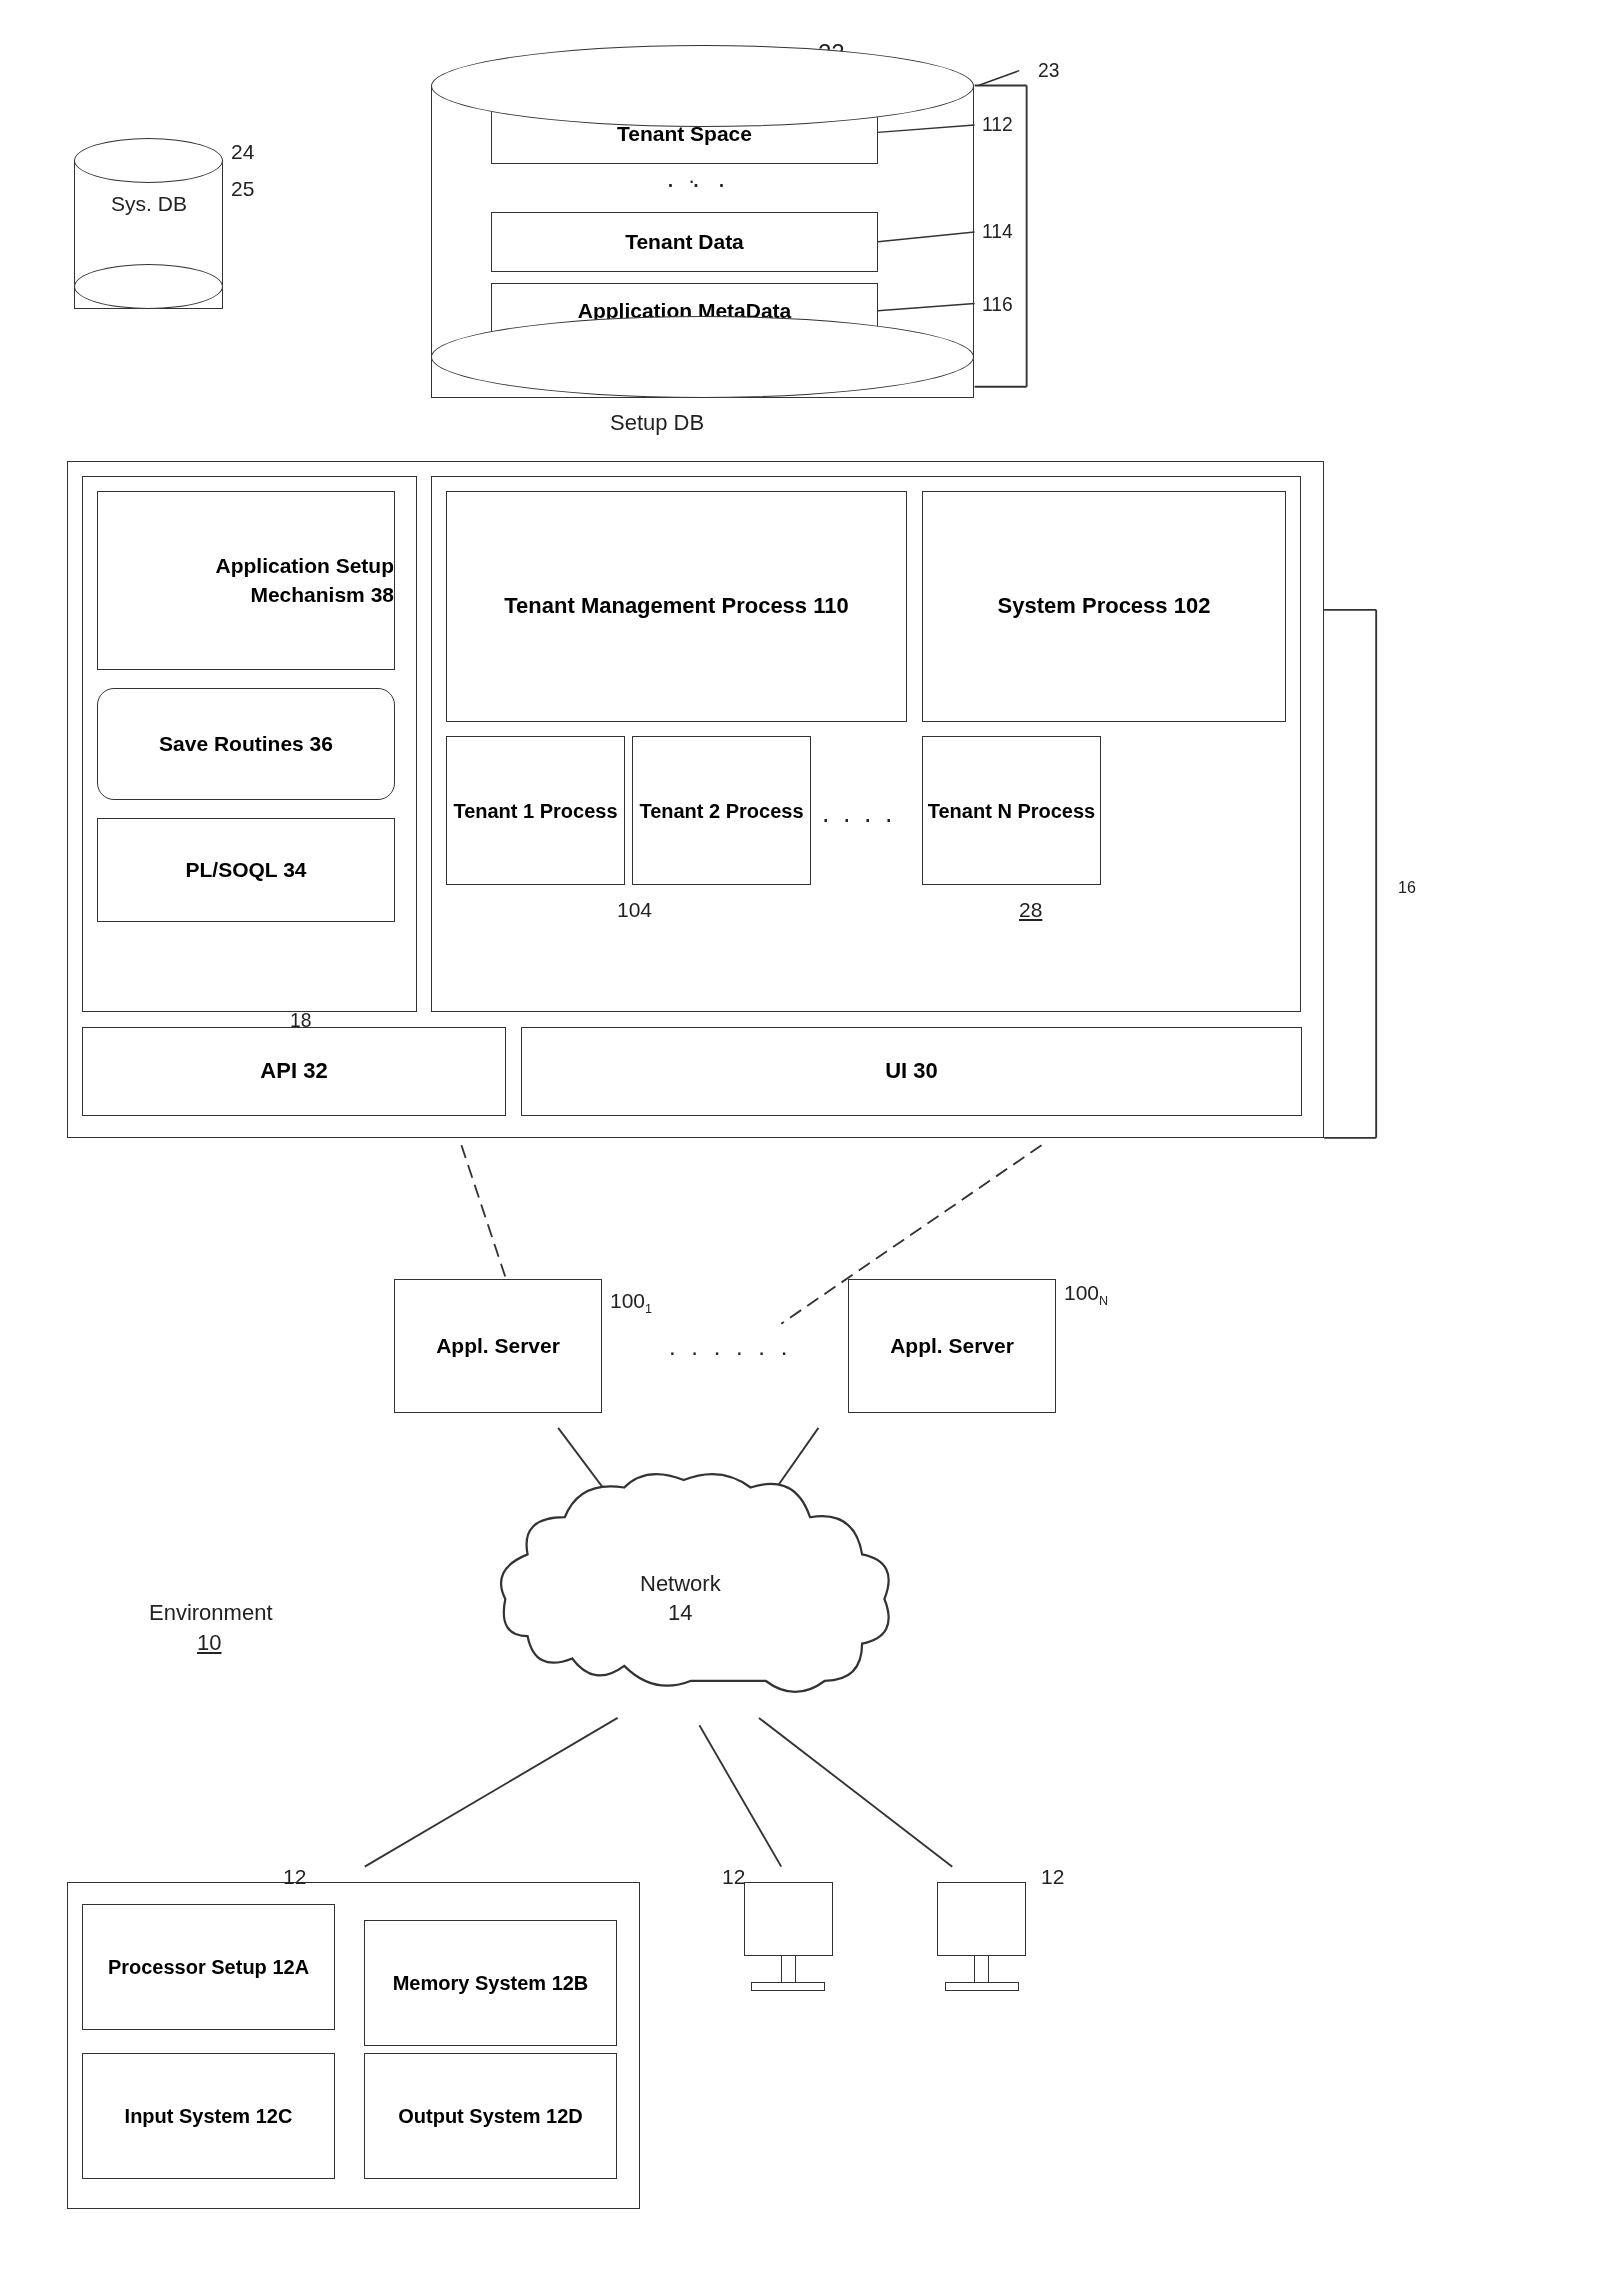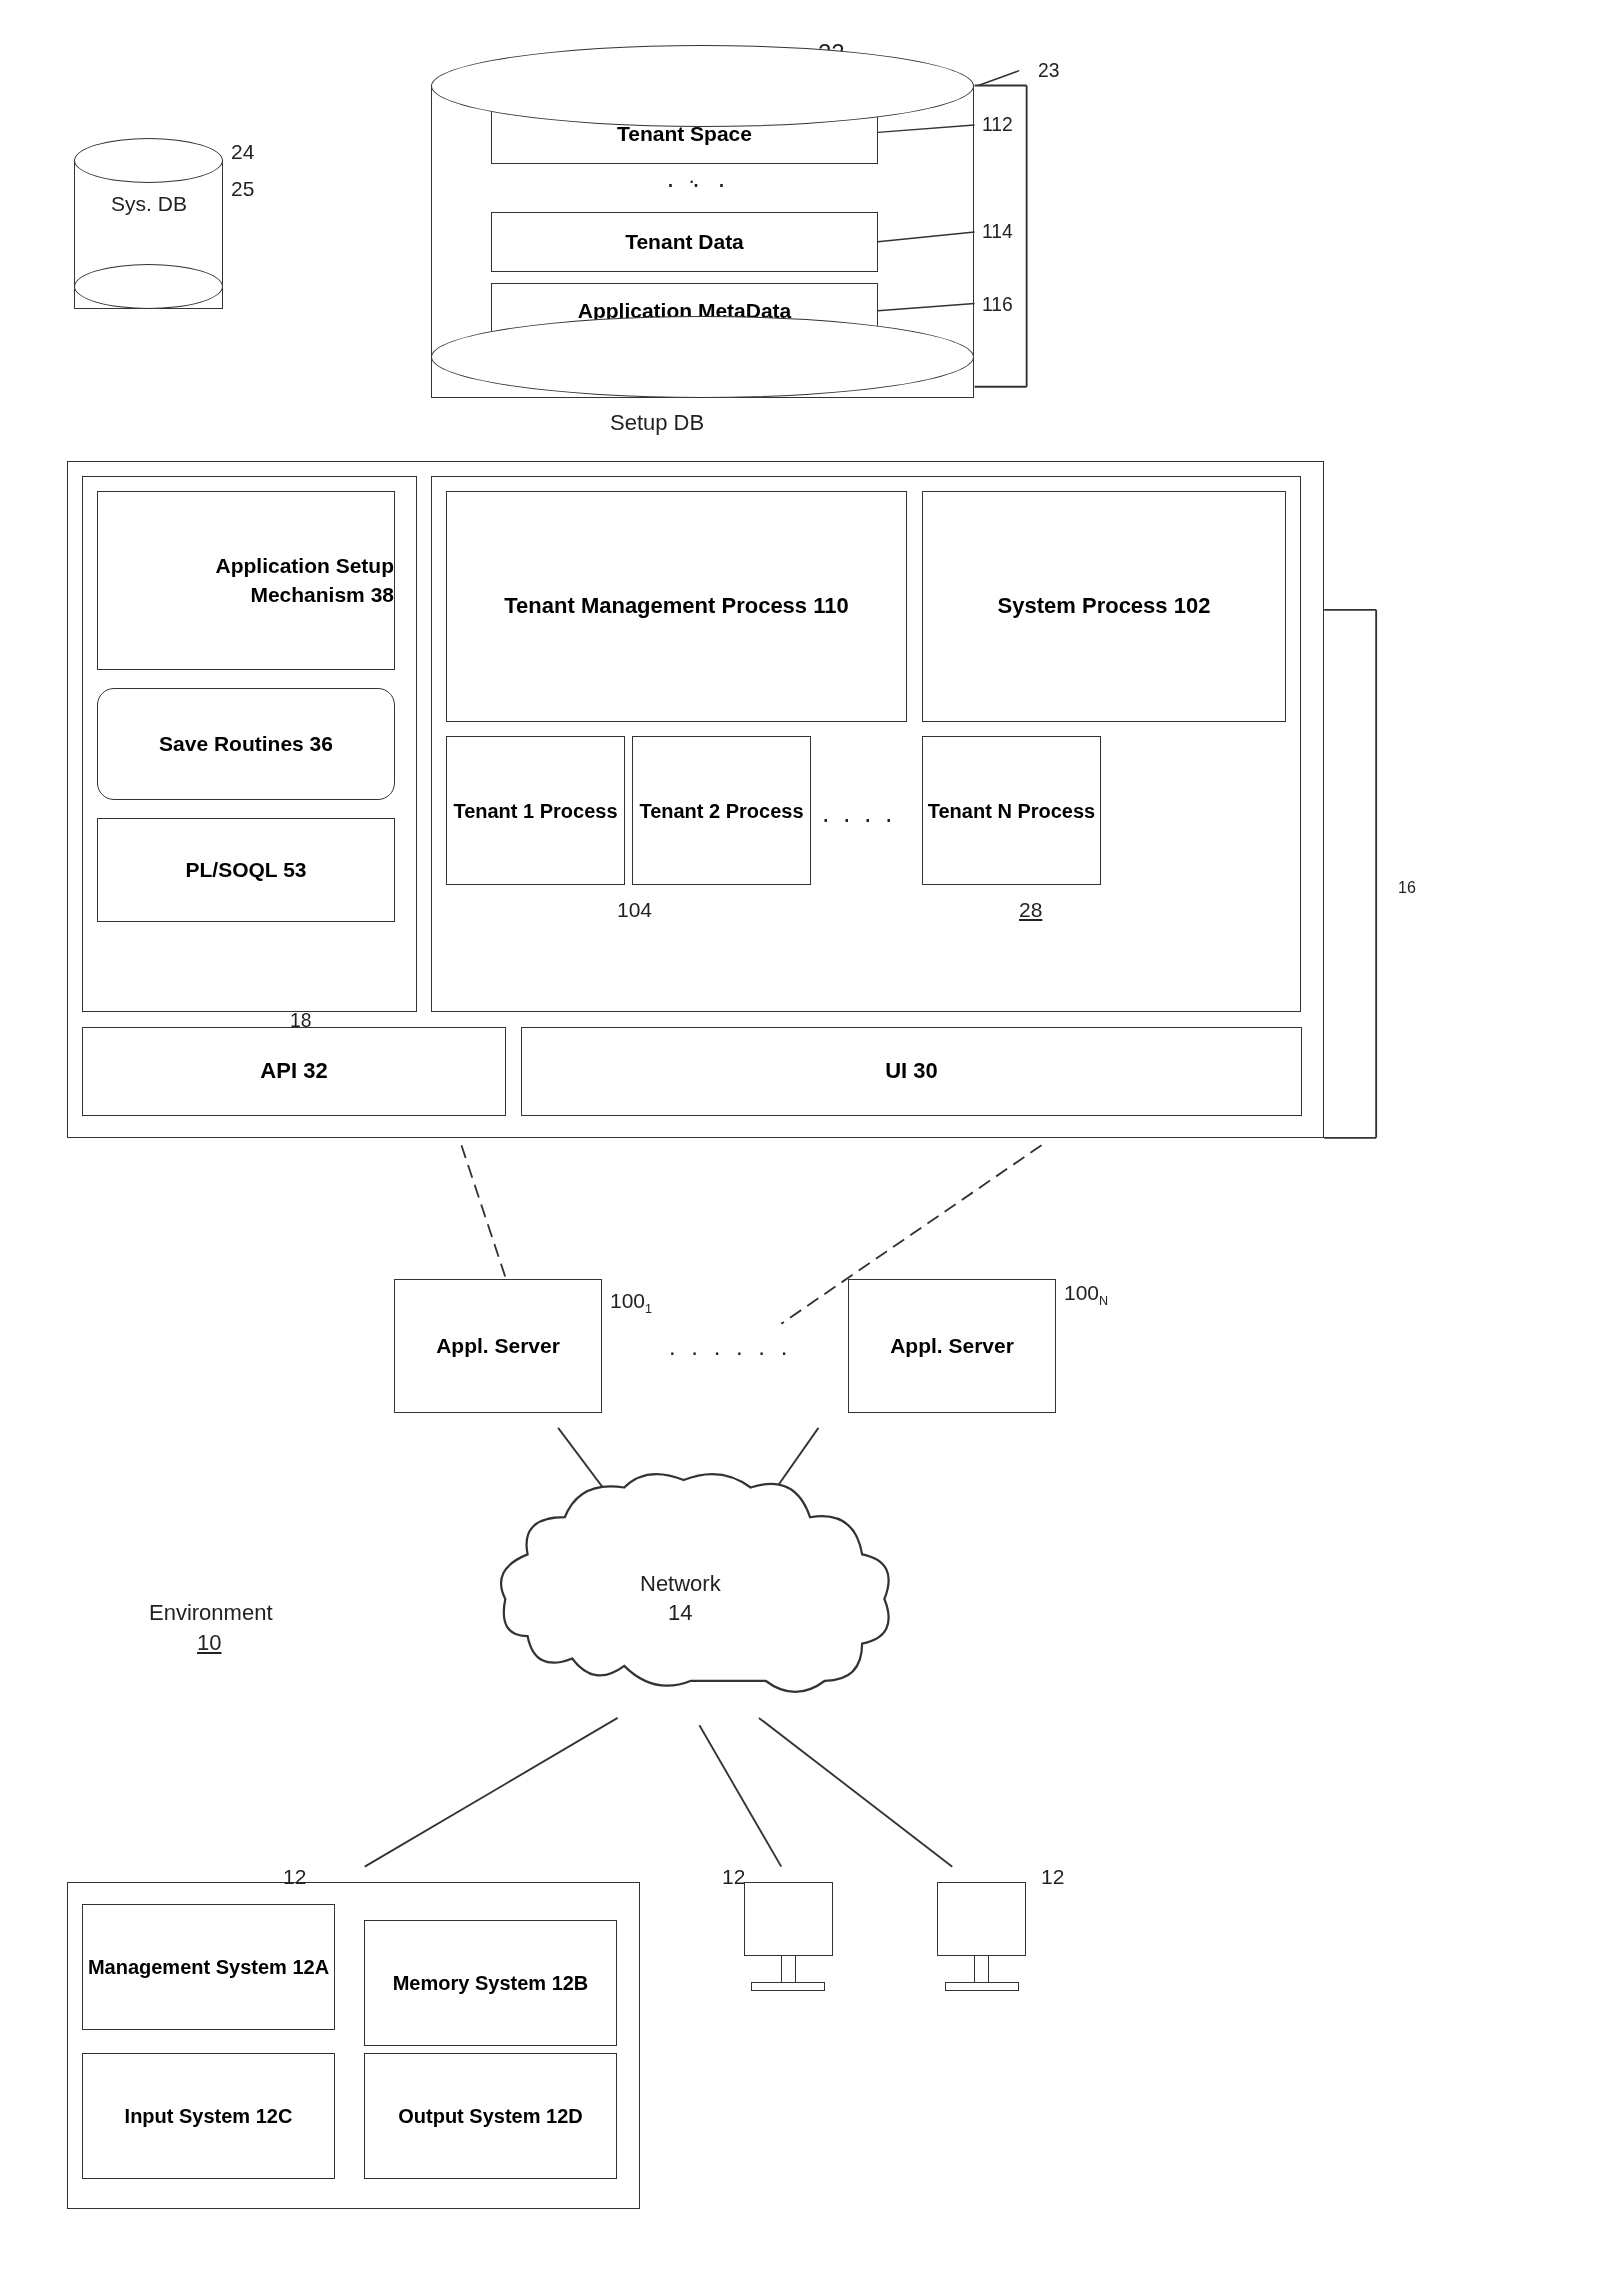--- a/index.html
+++ b/index.html
@@ -168,21 +168,21 @@
 
   <div class="box" style="left:97px; top:491px; width:298px; height:179px; font-size:21px; line-height:1.35;">
     <span>Application Setup Mechanism 38</span>
   </div>
 
   <div class="box" style="left:97px; top:688px; width:298px; height:112px; font-size:21px;border-radius:17px;">
     <span>Save Routines 36</span>
   </div>
 
   <div class="box" style="left:97px; top:818px; width:298px; height:104px; font-size:21px;">
-    <span>PL/SOQL 53</span>
+    <span>PL/SOQL 34</span>
   </div>
 
   <div class="box" style="left:431px; top:476px; width:870px; height:536px; border:1.9px solid #333; background:#fff; align-items:flex-start; justify-content:flex-start;">
   </div>
 
   <div class="box" style="left:446px; top:491px; width:461px; height:231px; font-size:22px; line-height:1.3;">
     <span>Tenant Management Process 110</span>
   </div>
 
   <div class="box" style="left:922px; top:491px; width:364px; height:231px; font-size:22px; line-height:1.3;">
@@ -243,21 +243,21 @@
 
   <div class="label" style="left:149px; top:1599px; font-size:22px;">Environment</div>
   <div class="label label-underline" style="left:197px; top:1629px; font-size:22px;">10</div>
 
   <div class="box" style="left:67px; top:1882px; width:573px; height:327px; border:1.9px solid #333; background:#fff;">
   </div>
 
   <div class="label" style="left:283px; top:1863px; font-size:21px;">12</div>
 
   <div class="box" style="left:82px; top:1904px; width:253px; height:126px; font-size:20px; line-height:1.3;">
-    <span>Management System 12A</span>
+    <span>Processor Setup 12A</span>
   </div>
 
   <div class="box" style="left:364px; top:1904px; width:253px; height:126px; font-size:20px; line-height:1.3;margin-top:16px;">
     <span>Memory System 12B</span>
   </div>
 
   <div class="box" style="left:82px; top:2053px; width:253px; height:126px; font-size:20px; line-height:1.3;">
     <span>Input System 12C</span>
   </div>
 

